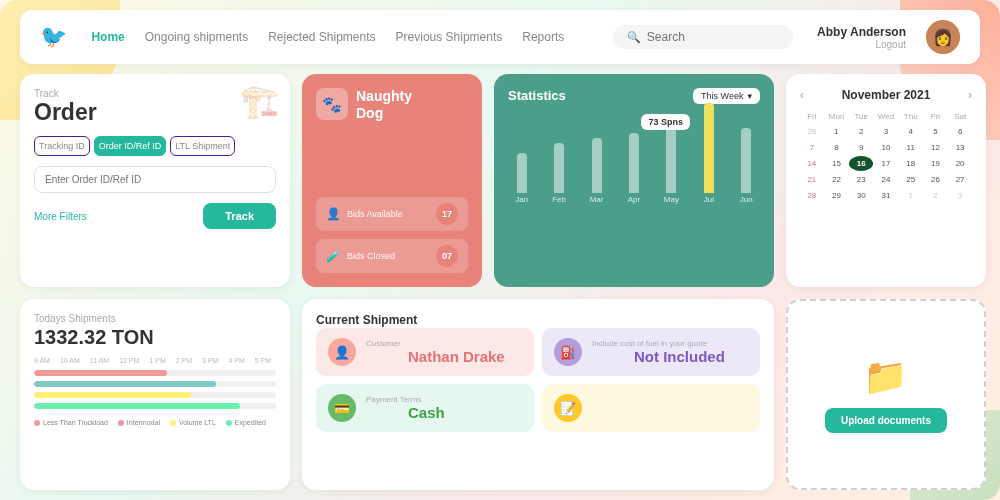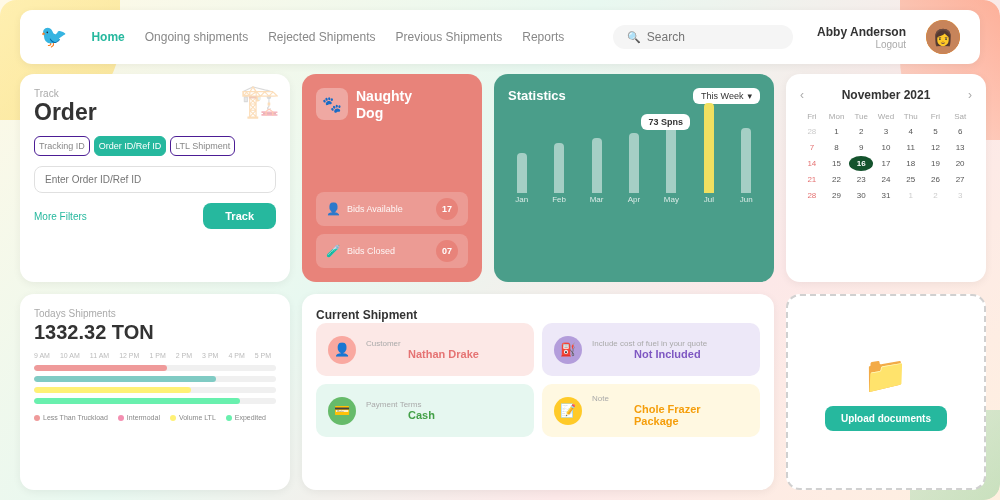--- a/index.html
+++ b/index.html
@@ -521,21 +521,21 @@
     .cs-icon.pink-bg { background: #f9a8a0; }
     .cs-icon.purple-bg { background: #b39ddb; }
     .cs-icon.green-bg { background: #66bb6a; }
     .cs-icon.yellow-bg { background: #ffca28; }
     .cs-info {}
     .cs-label {
       font-size: 8px;
       color: #aaa;
     }
     .cs-value {
-      font-size: 11px;
+      font-size: 15px;
       font-weight: 700;
       color: #333;
       padding-left: 42px;
     }
     .cs-value.pink-text { color: #e57373; }
     .cs-value.purple-text { color: #7e57c2; }
     .cs-value.green-text { color: #43a047; }
     .cs-value.yellow-text { color: #f59e0b; }
 
     
@@ -804,24 +804,20 @@
           </div>
           <div class="cs-item green">
             <div class="cs-icon green-bg">💳</div>
             <div class="cs-info">
               <div class="cs-label">Payment Terms</div>
               <div class="cs-value green-text">Cash</div>
             </div>
           </div>
           <div class="cs-item yellow">
             <div class="cs-icon yellow-bg">📝</div>
-            <div class="cs-info">
-              <div class="cs-label">Note</div>
-              <div class="cs-value yellow-text">Chole Frazer Package</div>
-            </div>
           </div>
         </div>
     </div>
 
     <div class="upload-card">
       <div class="upload-icon">📁</div>
       <button class="upload-btn">Upload documents</button>
     </div>
 
   </div>

